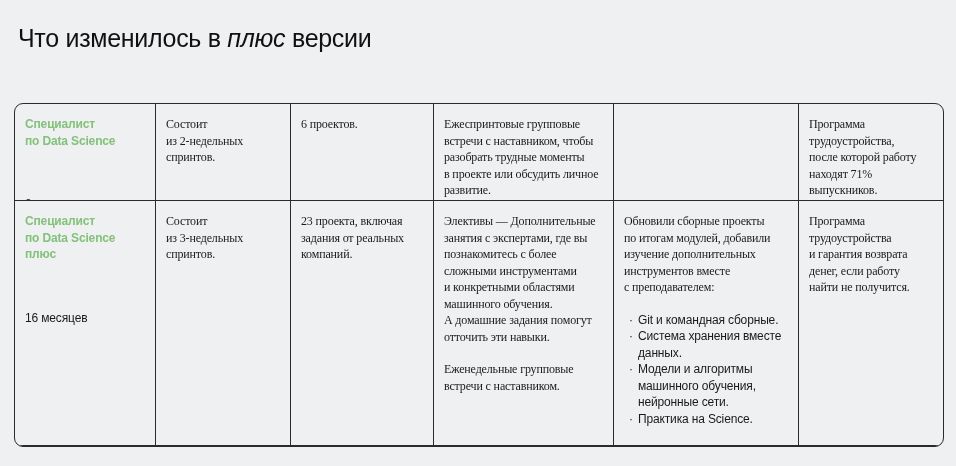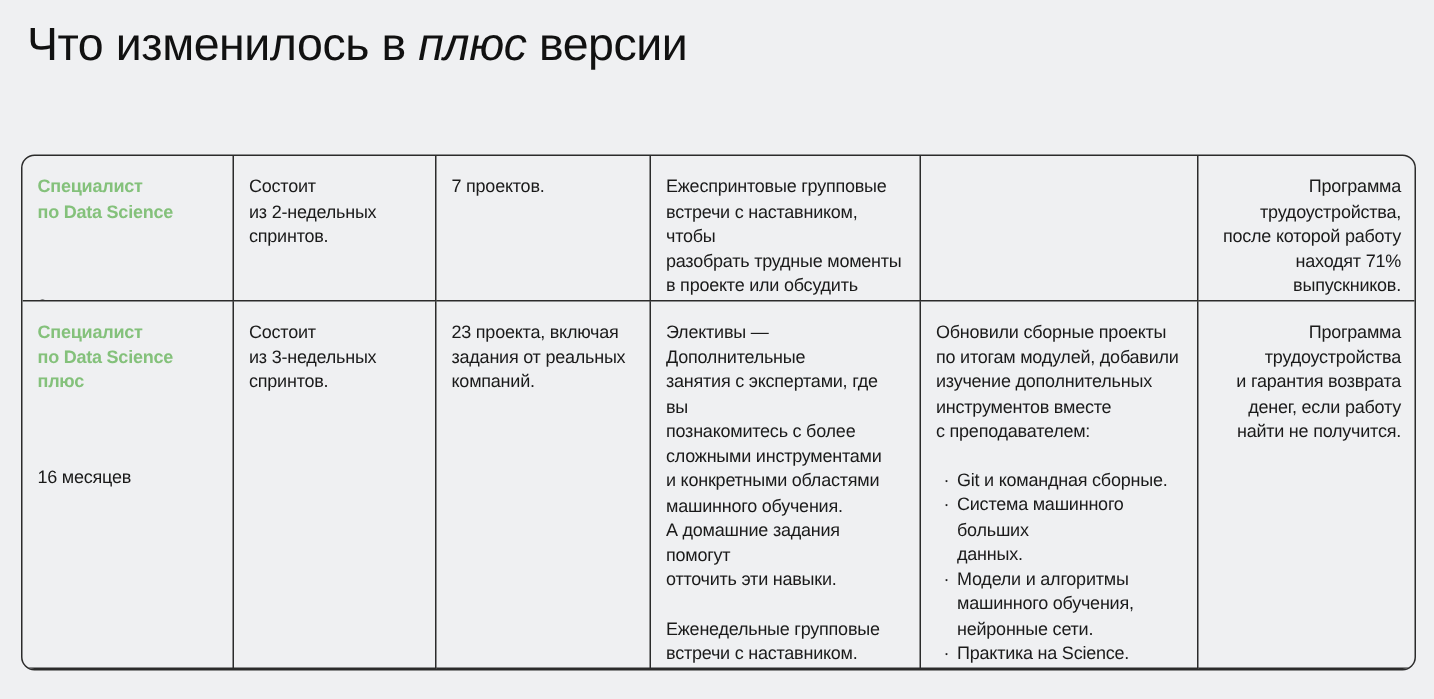--- a/index.html
+++ b/index.html
@@ -12,22 +12,22 @@
   html,body{width:956px;height:466px;}
   body{
     background:var(--bg);
     font-family:"Liberation Sans","DejaVu Sans",sans-serif;
     color:var(--text);
     position:relative;
     overflow:hidden;
   }
   .page-title{
     position:absolute;
-    left:18px; top:12px;
-    font-size:31px;
+    left:18px; top:24px;
+    font-size:25px;
     font-weight:500;
     letter-spacing:-0.3px;
     color:#111;
     white-space:nowrap;
   }
   .page-title em{font-style:italic;}
   .compare-table{
     position:absolute;
     left:14px; top:103px;
     width:930px;
@@ -41,22 +41,22 @@
   }
   .cell{
     border-right:1px solid var(--border);
     border-bottom:1px solid var(--border);
     padding:12px 10px 10px 10px;
     font-size:12px;
     line-height:16.5px;
     letter-spacing:-0.15px;
     overflow:hidden;
   }
-  .cell:nth-child(6n){border-right:none;text-align:right;}
-  .cell p{white-space:pre-line;margin:0 0 16px 0;}
+  .cell:nth-child(6n){border-right:none;}
+  .cell p{white-space:pre-line;margin:0 0 16px 0;font-family:Liberation Serif, serif;}
   .cell p:last-child{margin-bottom:0;}
   .cell-title{
     color:var(--green);
     font-weight:bold;
   }
   .cell-subtitle{color:var(--text);margin-top:47px;}
   .cell ul{list-style:none;margin-top:16px;}
   .cell li{
     display:flex;
     align-items:flex-start;
@@ -78,21 +78,21 @@
       <div class="cell-title" style="white-space: pre-line;">Специалист
 по Data Science</div>
       <div class="cell-subtitle">8 месяцев</div>
     </div>
   <div class="cell">
       <p>Состоит
 из 2-недельных
 спринтов.</p>
     </div>
   <div class="cell">
-      <p>7 проектов.</p>
+      <p>6 проектов.</p>
     </div>
   <div class="cell">
       <p>Ежеспринтовые групповые
 встречи с наставником, чтобы
 разобрать трудные моменты
 в проекте или обсудить личное
 развитие.</p>
     </div>
   <div class="cell"></div>
   <div class="cell">
@@ -137,21 +137,21 @@
 изучение дополнительных
 инструментов вместе
 с преподавателем:</p>
       <ul>
         <li>
           <span class="marker">·</span>
           <span class="bullet-text">Git и командная сборные.</span>
         </li>
         <li>
           <span class="marker">·</span>
-          <span class="bullet-text">Система машинного больших
+          <span class="bullet-text">Система хранения вместе
 данных.</span>
         </li>
         <li>
           <span class="marker">·</span>
           <span class="bullet-text">Модели и алгоритмы
 машинного обучения,
 нейронные сети.</span>
         </li>
         <li>
           <span class="marker">·</span>

